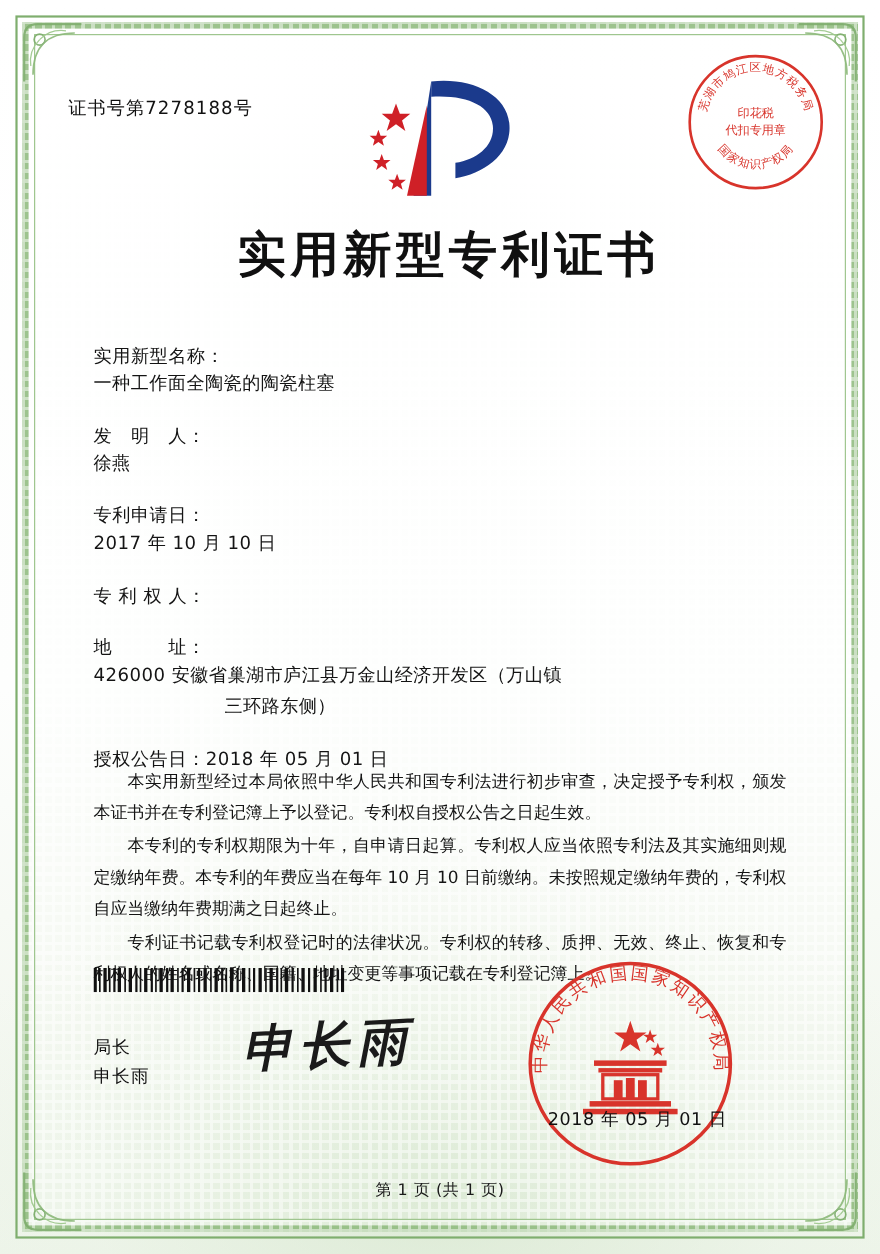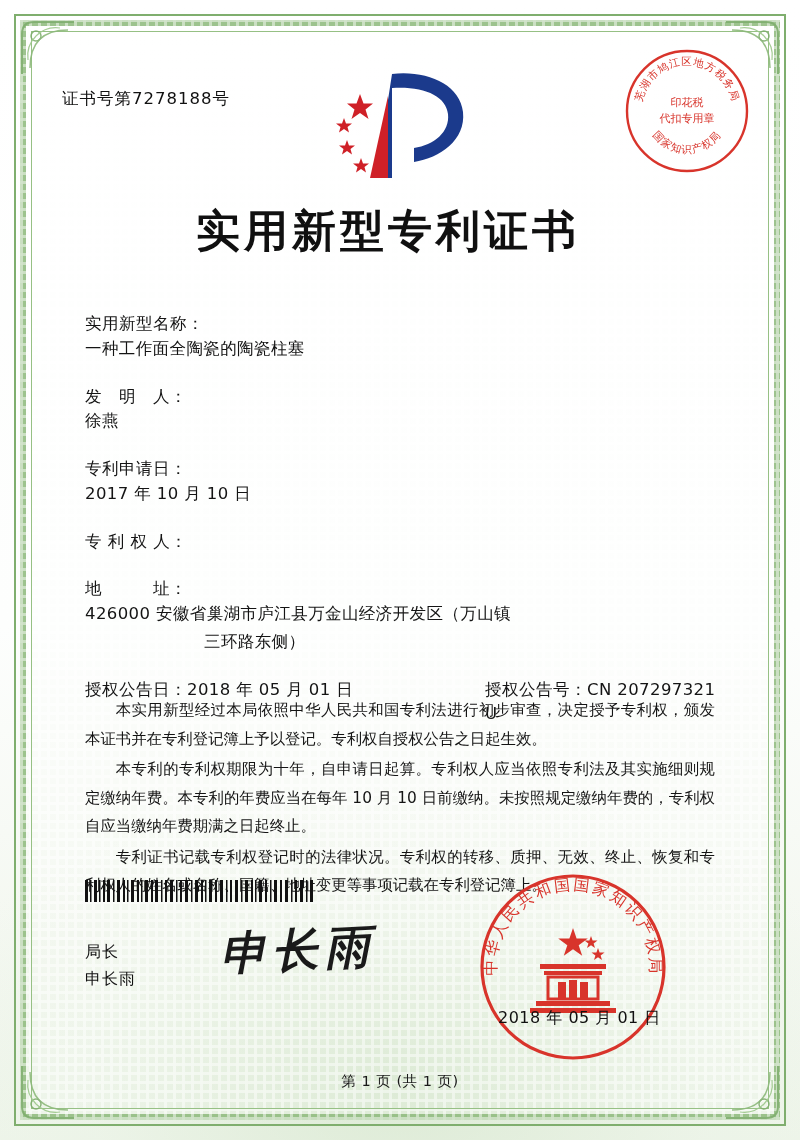--- a/index.html
+++ b/index.html
@@ -101,20 +101,21 @@
     position: absolute;
     top: 202px;
     left: 0;
     width: 776px;
     text-align: center;
     font-family: "DejaVu Serif", "Liberation Serif", serif;
     font-size: 44px;
     font-weight: bold;
     letter-spacing: 4px;
     color: #101010;
+    padding-left: 20px;
   }
 
   
   .fields {
     position: absolute;
     left: 85px;
     top: 312px;
     width: 640px;
     font-size: 16.5px;
     line-height: 1.5;
@@ -139,21 +140,20 @@
   .field-value-2ndline {
     margin-top: 3px;
     padding-left: 119px;
     letter-spacing: 0.4px;
   }
 
   .grant-row {
     display: flex;
     align-items: baseline;
     margin-bottom: 4px;
-    gap: 40px;
   }
   .grant-left { width: 360px; }
   .grant-right { flex: 1; }
 
   
   .body-text {
     position: absolute;
     left: 85px;
     top: 655px;
     width: 630px;
@@ -338,23 +338,20 @@
       <div class="field-row" style="margin-bottom:0;">
         <span class="field-label">地　　　址：</span>
         <span class="field-value">426000 安徽省巢湖市庐江县万金山经济开发区（万山镇</span>
       </div>
       <div class="field-value-2ndline">三环路东侧）</div>
     </div>
 
     <div class="grant-row">
       <div class="grant-left">
         <span class="field-label">授权公告日：</span><span class="field-value">2018 年 05 月 01 日</span>
-      </div>
-      <div class="grant-right">
-        <span class="field-label">授权公告号：</span><span class="field-value">CN 207297321 U</span>
       </div>
     </div>
   </div>
 
   <div class="body-text">
     <p>本实用新型经过本局依照中华人民共和国专利法进行初步审查，决定授予专利权，颁发本证书并在专利登记簿上予以登记。专利权自授权公告之日起生效。</p>
     <p>本专利的专利权期限为十年，自申请日起算。专利权人应当依照专利法及其实施细则规定缴纳年费。本专利的年费应当在每年 10 月 10 日前缴纳。未按照规定缴纳年费的，专利权自应当缴纳年费期满之日起终止。</p>
     <p>专利证书记载专利权登记时的法律状况。专利权的转移、质押、无效、终止、恢复和专利权人的姓名或名称、国籍、地址变更等事项记载在专利登记簿上。</p>
   </div>
 

